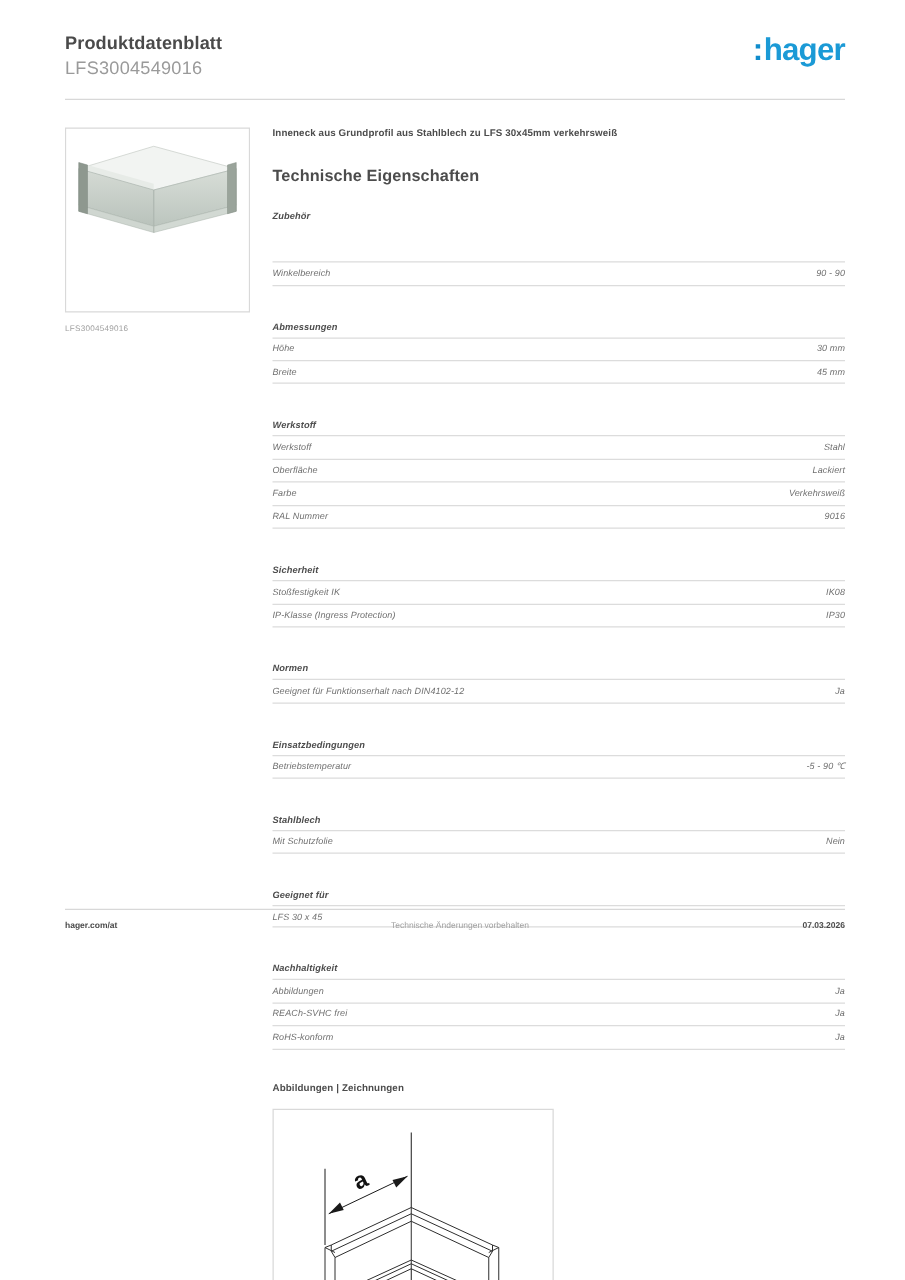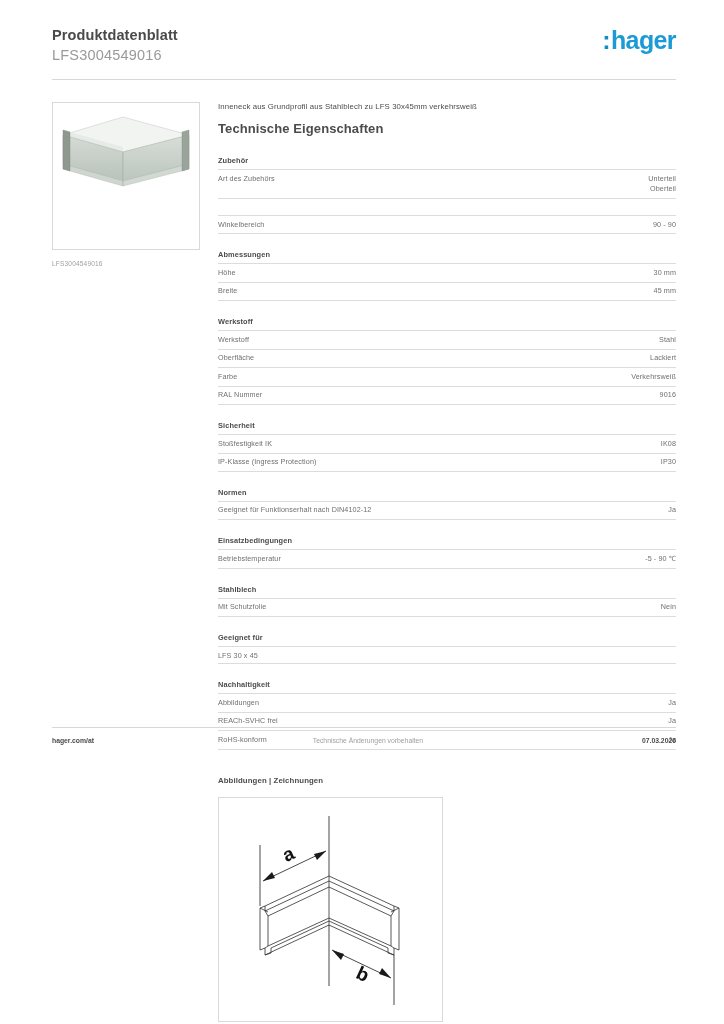--- a/index.html
+++ b/index.html
@@ -30,25 +30,25 @@
   .col-right { flex:1; }
 
   
   .photo-box {
     width:148px; height:148px; border:1px solid #d9d9d9; background:#fff;
     position:relative; overflow:hidden;
   }
   .photo-caption { margin-top:10px; font-size:6.5px; color:#9e9e9e; letter-spacing:.2px; }
 
   
-  .prod-desc { font-size:7.8px; font-weight:normal; color:#4c4c4c; letter-spacing:.1px; margin-bottom:10px; }
+  .prod-desc { font-size:7.8px; font-weight:bold; color:#4c4c4c; letter-spacing:.1px; margin-bottom:22px; }
   .section-title { font-size:13px; font-weight:bold; color:#4c4c4c; letter-spacing:.1px; }
   .tech-head { margin-bottom:20px; }
 
-  .group { margin-bottom:0; }
+  .group { margin-bottom:12px;font-style:italic; }
   .group-head {
     font-size:7.4px; font-weight:bold; color:#4c4c4c; letter-spacing:.1px;
     padding-bottom:4px;
   }
   .spacer { height:16px; }
 
   .row {
     display:flex; align-items:flex-start; justify-content:space-between;
     border-top:1px solid #dcdcdc;
     padding:3.5px 0 3.5px 0;
@@ -129,25 +129,20 @@
 
     <div class="col-right">
 
       <div class="prod-desc">Inneneck aus Grundprofil aus Stahlblech zu LFS 30x45mm verkehrsweiß</div>
 
       <div class="section-title tech-head">Technische Eigenschaften</div>
 
       <div id="spec-groups">
           <div class="group">
             <div class="group-head">Zubehör</div>
-            <div class="row last">
-              <div class="label">Art des Zubehörs</div>
-              <div class="value">Unterteil
-Oberteil</div>
-            </div>
           </div>
           <div class="spacer"></div>
           <div class="group">
             <div class="row last">
               <div class="label">Winkelbereich</div>
               <div class="value">90 - 90</div>
             </div>
           </div>
           <div class="spacer"></div>
           <div class="group">

